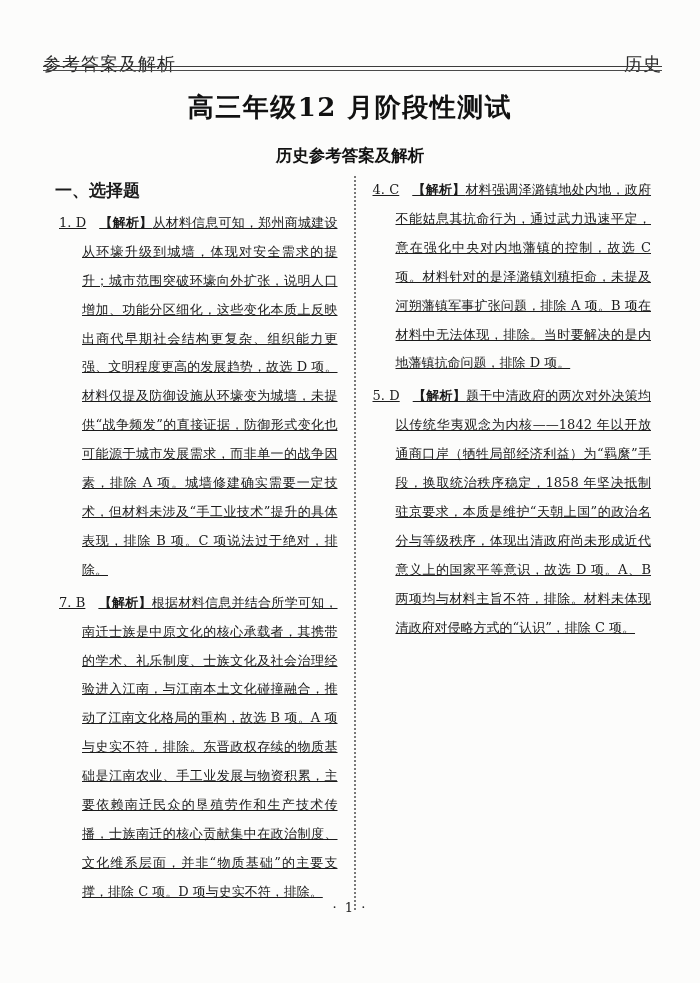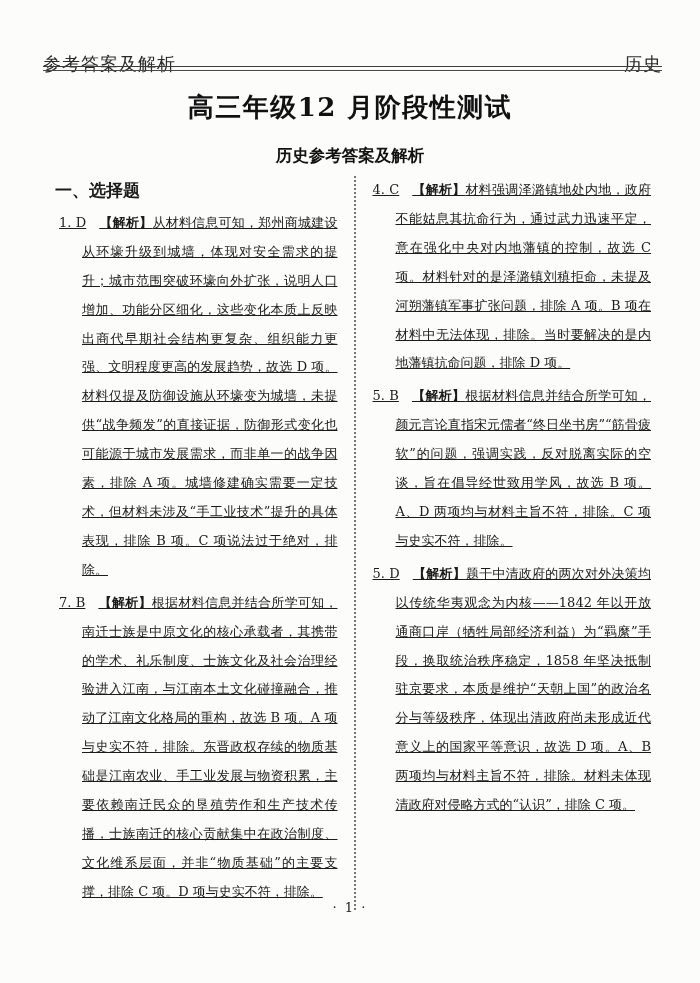--- a/index.html
+++ b/index.html
@@ -57,19 +57,18 @@
 <div class="columns">
   <p class="section-heading">一、选择题</p>
 
   <p class="q"><span class="q-label">1. D</span><span class="q-tag">【解析】</span><span>从材料信息可知，郑州商城建设从环壕升级到城墙，体现对安全需求的提升；城市范围突破环壕向外扩张，说明人口增加、功能分区细化，这些变化本质上反映出商代早期社会结构更复杂、组织能力更强、文明程度更高的发展趋势，故选 D 项。材料仅提及防御设施从环壕变为城墙，未提供“战争频发”的直接证据，防御形式变化也可能源于城市发展需求，而非单一的战争因素，排除 A 项。城墙修建确实需要一定技术，但材料未涉及“手工业技术”提升的具体表现，排除 B 项。C 项说法过于绝对，排除。</span></p>
 
 
   <p class="q"><span class="q-label">7. B</span><span class="q-tag">【解析】</span><span>根据材料信息并结合所学可知，南迁士族是中原文化的核心承载者，其携带的学术、礼乐制度、士族文化及社会治理经验进入江南，与江南本土文化碰撞融合，推动了江南文化格局的重构，故选 B 项。A 项与史实不符，排除。东晋政权存续的物质基础是江南农业、手工业发展与物资积累，主要依赖南迁民众的垦殖劳作和生产技术传播，士族南迁的核心贡献集中在政治制度、文化维系层面，并非“物质基础”的主要支撑，排除 C 项。D 项与史实不符，排除。</span></p>
 
   <p class="q"><span class="q-label">4. C</span><span class="q-tag">【解析】</span><span>材料强调泽潞镇地处内地，政府不能姑息其抗命行为，通过武力迅速平定，意在强化中央对内地藩镇的控制，故选 C 项。材料针对的是泽潞镇刘稹拒命，未提及河朔藩镇军事扩张问题，排除 A 项。B 项在材料中无法体现，排除。当时要解决的是内地藩镇抗命问题，排除 D 项。</span></p>
 
-  <p class="q"><span class="q-label">5. B</span><span class="q-tag">【解析】</span><span>根据材料信息并结合所学可知，颜元言论直指宋元儒者“终日坐书房”“筋骨疲软”的问题，强调实践，反对脱离实际的空谈，旨在倡导经世致用学风，故选 B 项。A、D 两项均与材料主旨不符，排除。C 项与史实不符，排除。</span></p>
 
   <p class="q"><span class="q-label">5. D</span><span class="q-tag">【解析】</span><span>题干中清政府的两次对外决策均以传统华夷观念为内核——1842 年以开放通商口岸（牺牲局部经济利益）为“羁縻”手段，换取统治秩序稳定，1858 年坚决抵制驻京要求，本质是维护“天朝上国”的政治名分与等级秩序，体现出清政府尚未形成近代意义上的国家平等意识，故选 D 项。A、B 两项均与材料主旨不符，排除。材料未体现清政府对侵略方式的“认识”，排除 C 项。</span></p>
 
 </div>
 
 <div class="page-footer">· 1 ·</div>
 
 </body></html>

